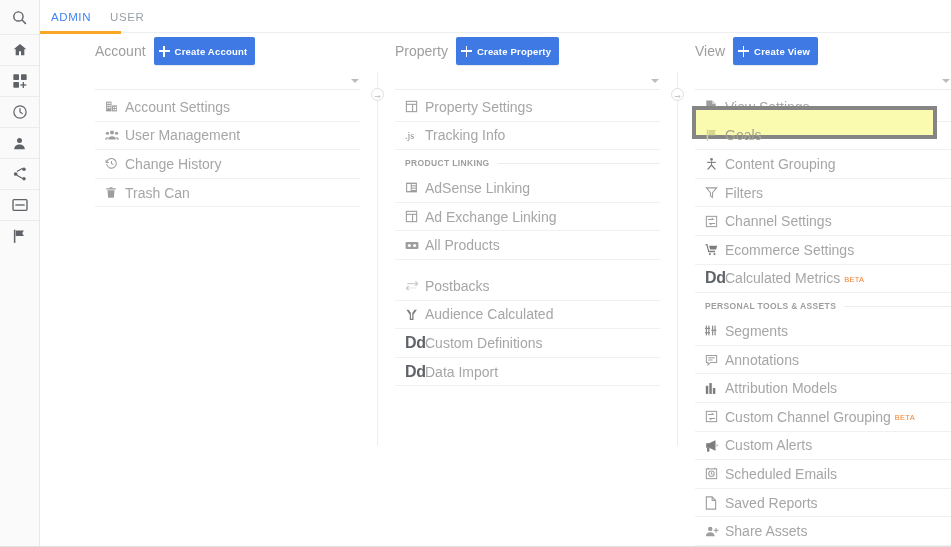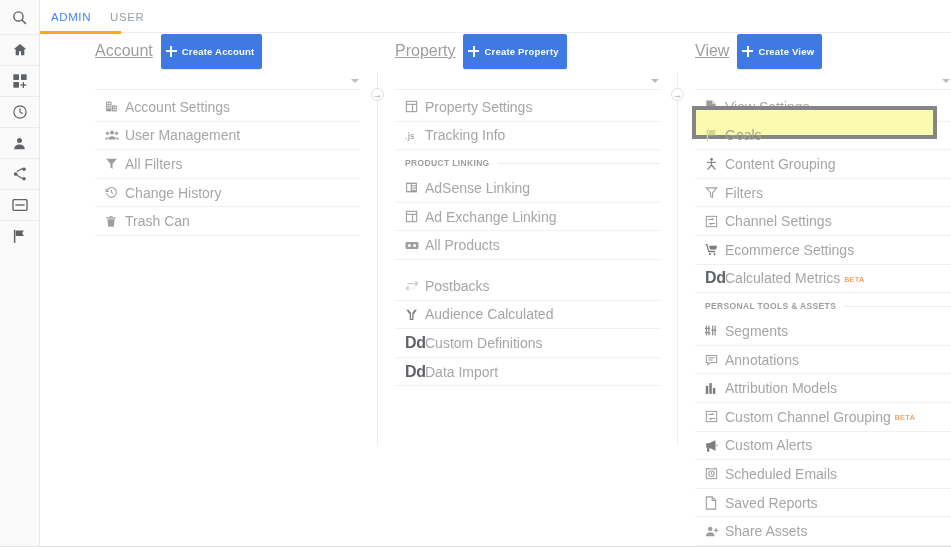--- a/index.html
+++ b/index.html
@@ -67,27 +67,26 @@
   .col-account  { left: 95px;  width: 265px; }
   .col-property { left: 395px; width: 265px; }
   .col-view     { left: 695px; width: 256px; }
 
   .col-head {
     display: flex; align-items: center;
     height: 32px;
     padding-top: 4px;
   }
   .col-head-label {
-    font-size: 16px; color: #9e9e9e;
+    font-size: 14px; color: #9e9e9e;
     margin-right: 8px;
-    text-decoration: underline;
   }
   .create-btn {
     display: inline-flex; align-items: center;
-    height: 35px;
+    height: 28px;
     background: #3f7ae4;
     border-radius: 2px;
     padding: 0 8px 0 5px;
     color: #fff;
     font-size: 9.5px; font-weight: bold;
     letter-spacing: .2px;
     cursor: pointer;
     box-shadow: 0 1px 1px rgba(0,0,0,.10);
     white-space: nowrap;
   }
@@ -361,28 +360,20 @@
               <circle cx="4.2" cy="7.2" r="2.7"></circle>
               <circle cx="19.8" cy="7.2" r="2.7"></circle>
             <path d="M5.5 18c0-3.6 2.9-5.6 6.5-5.6s6.5 2 6.5 5.6z"></path>
             <path d="M0 18c0-2.6 2-4.2 4.4-4.2 .6 0 1.2.1 1.7.3C4.6 15.2 3.8 16.5 3.6 18z"></path>
             <path d="M24 18c0-2.6-2-4.2-4.4-4.2-.6 0-1.2.1-1.7.3 1.5 1.1 2.3 2.4 2.5 3.9z"></path>
           </svg>
         </span>
         <span class="lbl">User Management</span>
       </div>
 
-      <div class="row">
-        <span class="ico">
-          <svg width="13" height="13" viewBox="0 0 24 24" fill="#9e9e9e">
-              <path d="M2 3h20l-8 9.3V22l-4-2.6v-7.1z"></path>
-            </svg>
-        </span>
-        <span class="lbl">All Filters</span>
-      </div>
 
       <div class="row">
         <span class="ico">
           <svg width="13" height="13" viewBox="0 0 24 24" fill="none" stroke="#9e9e9e" stroke-width="1.9">
             <path d="M3.2 9.5A9 9 0 1 1 3 13"></path>
               <path d="M2 5v5h5"></path>
               <path d="M12 7.5V12l3.4 2.2"></path>
           </svg>
         </span>
         <span class="lbl">Change History</span>

